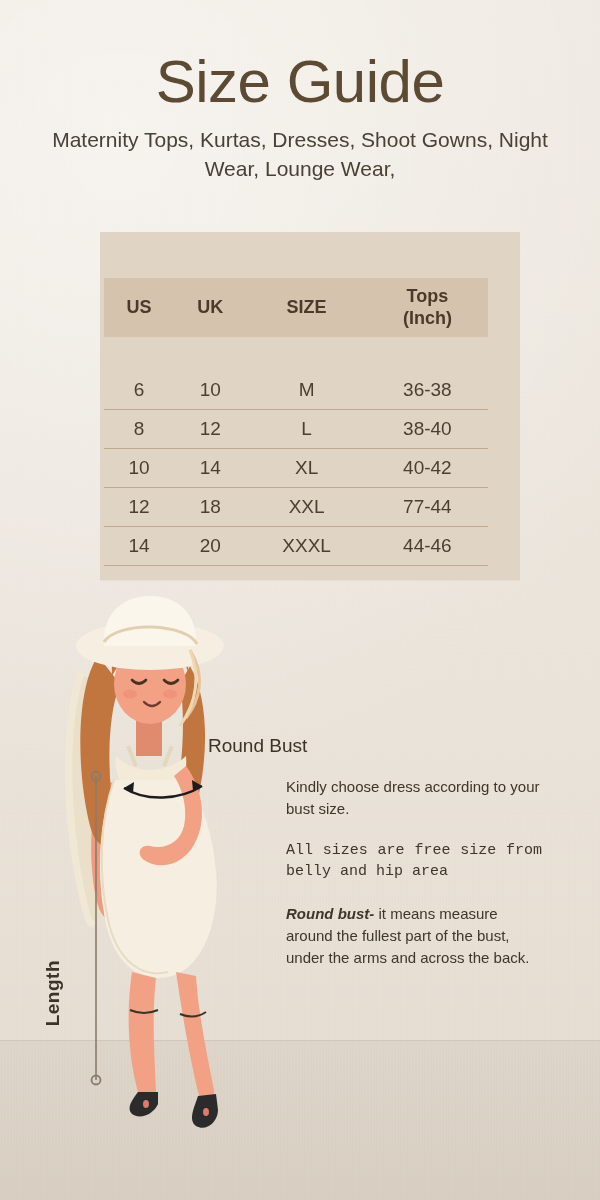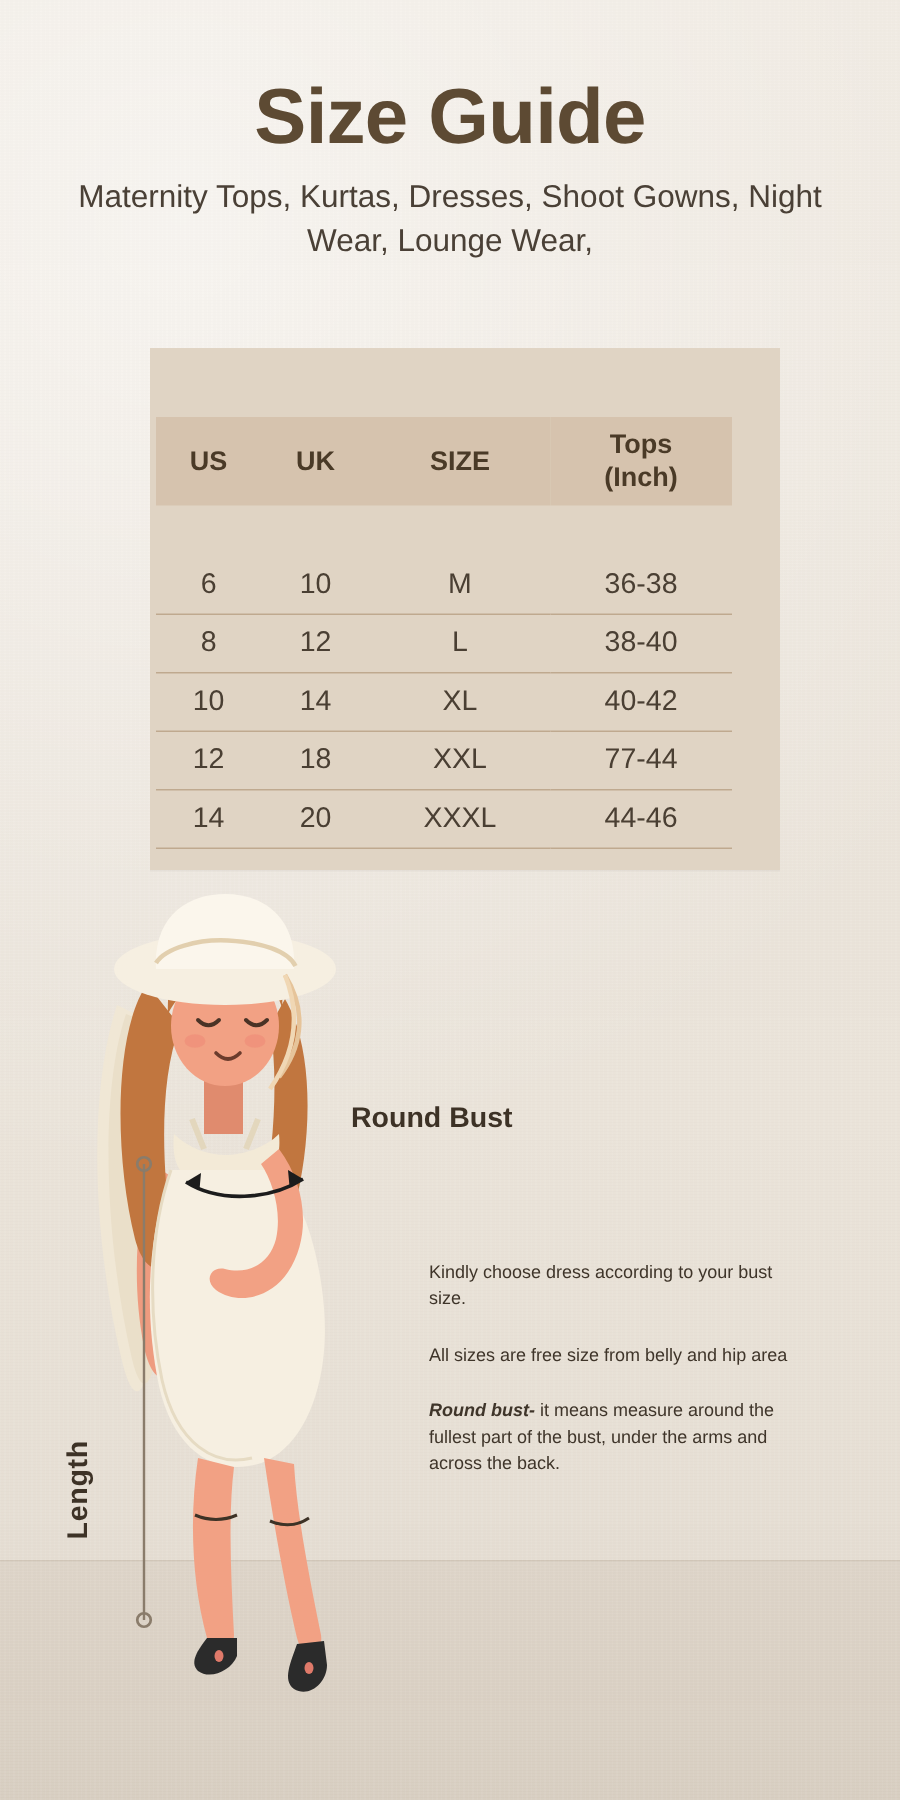--- a/index.html
+++ b/index.html
@@ -40,22 +40,22 @@
   }
 
   
   .header {
     position: absolute;
     top: 52px;
     left: 0; right: 0;
     text-align: center;
   }
   .title {
-    font-size: 52px;
-    font-weight: bold;
+    font-size: 60px;
+    font-weight: normal;
     color: #5d4a33;
     letter-spacing: -0.5px;
     line-height: 1;
     margin: 0 0 14px 0;
   }
   .subtitle {
     font-size: 21px;
     color: #4a4036;
     line-height: 1.38;
     margin: 0 auto;
@@ -115,50 +115,50 @@
     left: 40px;
     top: 580px;
     width: 250px;
     height: 560px;
   }
   .illus svg { display: block; }
 
   
   .round-bust-label {
     position: absolute;
-    left: 234px;
+    left: 208px;
     top: 735px;
     font-size: 19px;
-    font-weight: bold;
+    font-weight: normal;
     color: #3d3226;
   }
   .length-label {
     position: absolute;
     left: 42px;
     top: 960px;
     width: 30px;
     font-size: 19px;
     font-weight: bold;
     color: #3d3226;
     writing-mode: vertical-rl;
     transform: rotate(180deg);
     letter-spacing: 0.5px;
   }
   .notes {
     position: absolute;
     left: 286px;
-    top: 840px;
+    top: 776px;
     width: 256px;
-    font-size: 12px;
+    font-size: 15px;
     line-height: 1.45;
     color: #3f352a;
   }
   .notes p { margin: 0 0 20px 0; }
   .notes p:last-child { margin-bottom: 0; }
-  .notes .justify { text-align: justify; }
+  .notes .justify { text-align: justify; font-family: Liberation Mono, monospace; }
   .notes b { font-weight: bold; font-style: italic; }
 </style>
 </head>
 <body>
 
 <div class="page">
   <div class="floor"></div>
   <div class="grain"></div>
 
   <div class="header">

